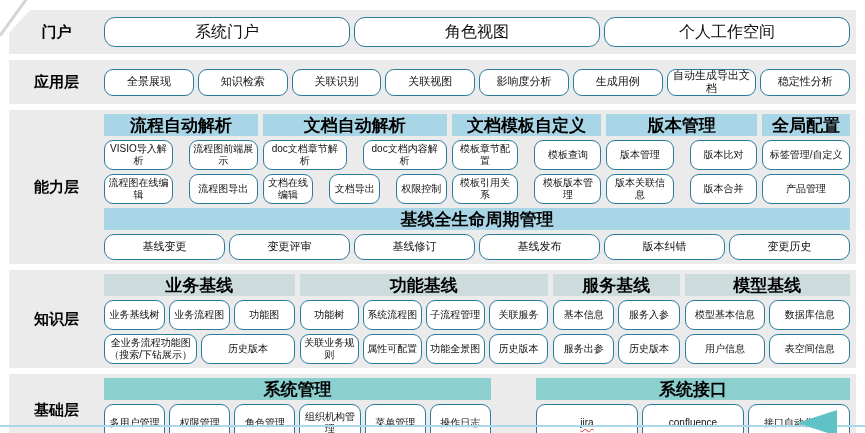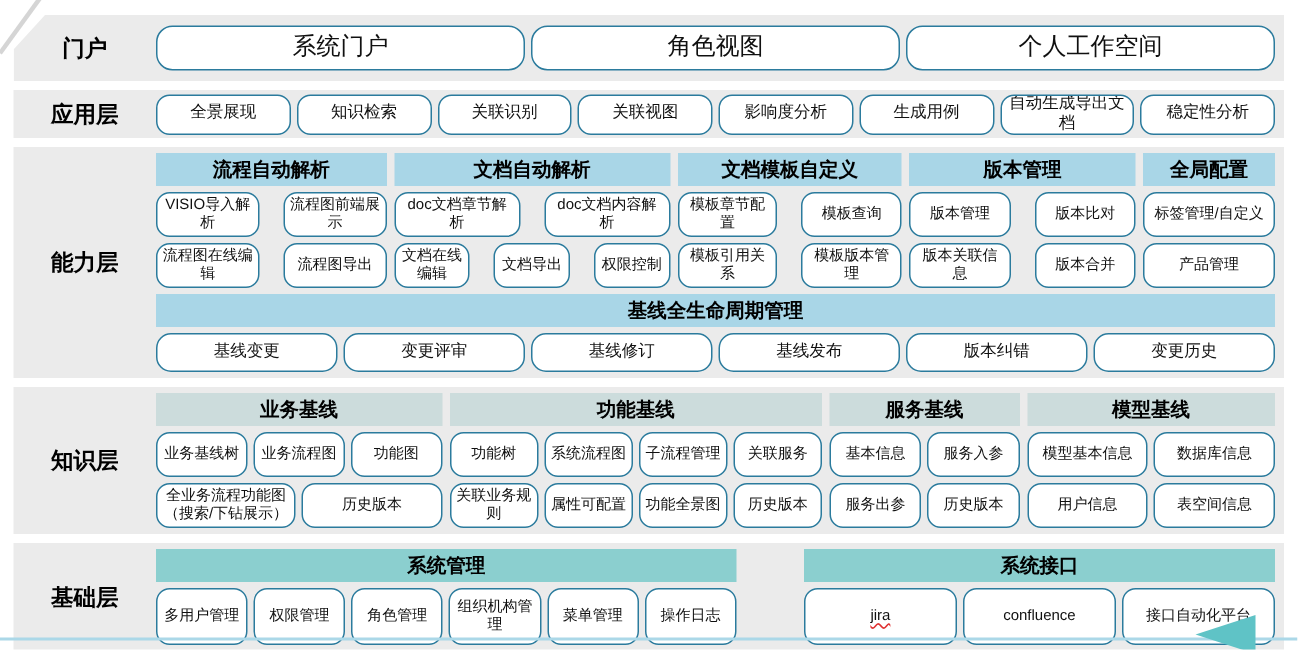--- a/index.html
+++ b/index.html
@@ -13,21 +13,21 @@
   }
   .stage { position: absolute; inset: 0; }
 
   .row {
     margin: 0 9px 6px 9px;
     background: #ebebeb;
     display: flex;
     padding: 4px 6px 4px 0;
   }
   .row-portal { margin-top: 10px; height: 44px; clip-path: polygon(21px 0, 100% 0, 100% 100%, 0 100%, 0 23px); }
-  .row-app { height: 32px; }
+  .row-app { height: 44px; }
   .row-cap { height: 154px; }
   .row-kn  { height: 98px; }
   .row-fd  { height: 72px; }
 
   .layer-label {
     flex: 0 0 95px;
     display: flex; align-items: center; justify-content: center;
     font-weight: bold; font-size: 15px; color: #000;
   }
   .row-body { flex: 1 1 0; min-width: 0; display: flex; flex-direction: column; gap: 4px; }
@@ -46,21 +46,21 @@
   }
   .box.portal { font-size: 16px; border-radius: 11px; }
   .box.app { font-size: 11px; }
   .box.baseline { font-size: 11px; border-radius: 10px; }
 
   .groups { display: flex; gap: 5px; flex: 1 1 auto; min-height: 0; }
   .group { display: flex; flex-direction: column; gap: 4px; min-width: 0; }
   .group-header {
     height: 22px; flex: 0 0 22px;
     display: flex; align-items: center; justify-content: center;
-    font-weight: bold; font-size: 13px; color: #000;
+    font-weight: bold; font-size: 17px; color: #000;
   }
   .hdr-blue { background: #a9d6e7; }
   .hdr-pale { background: #ccdcdc; }
   .hdr-teal { background: #8bcfcf; }
 
   .cap-groups { flex: 0 0 96px; }
   .cap-groups .box-row { flex: 1 1 0; gap: 16px; }
   .cap-groups > .group:nth-child(1) { flex: 154 1 0; }
   .cap-groups > .group:nth-child(2) { flex: 184 1 0; }
   .cap-groups > .group:nth-child(3) { flex: 150 1 0; }

